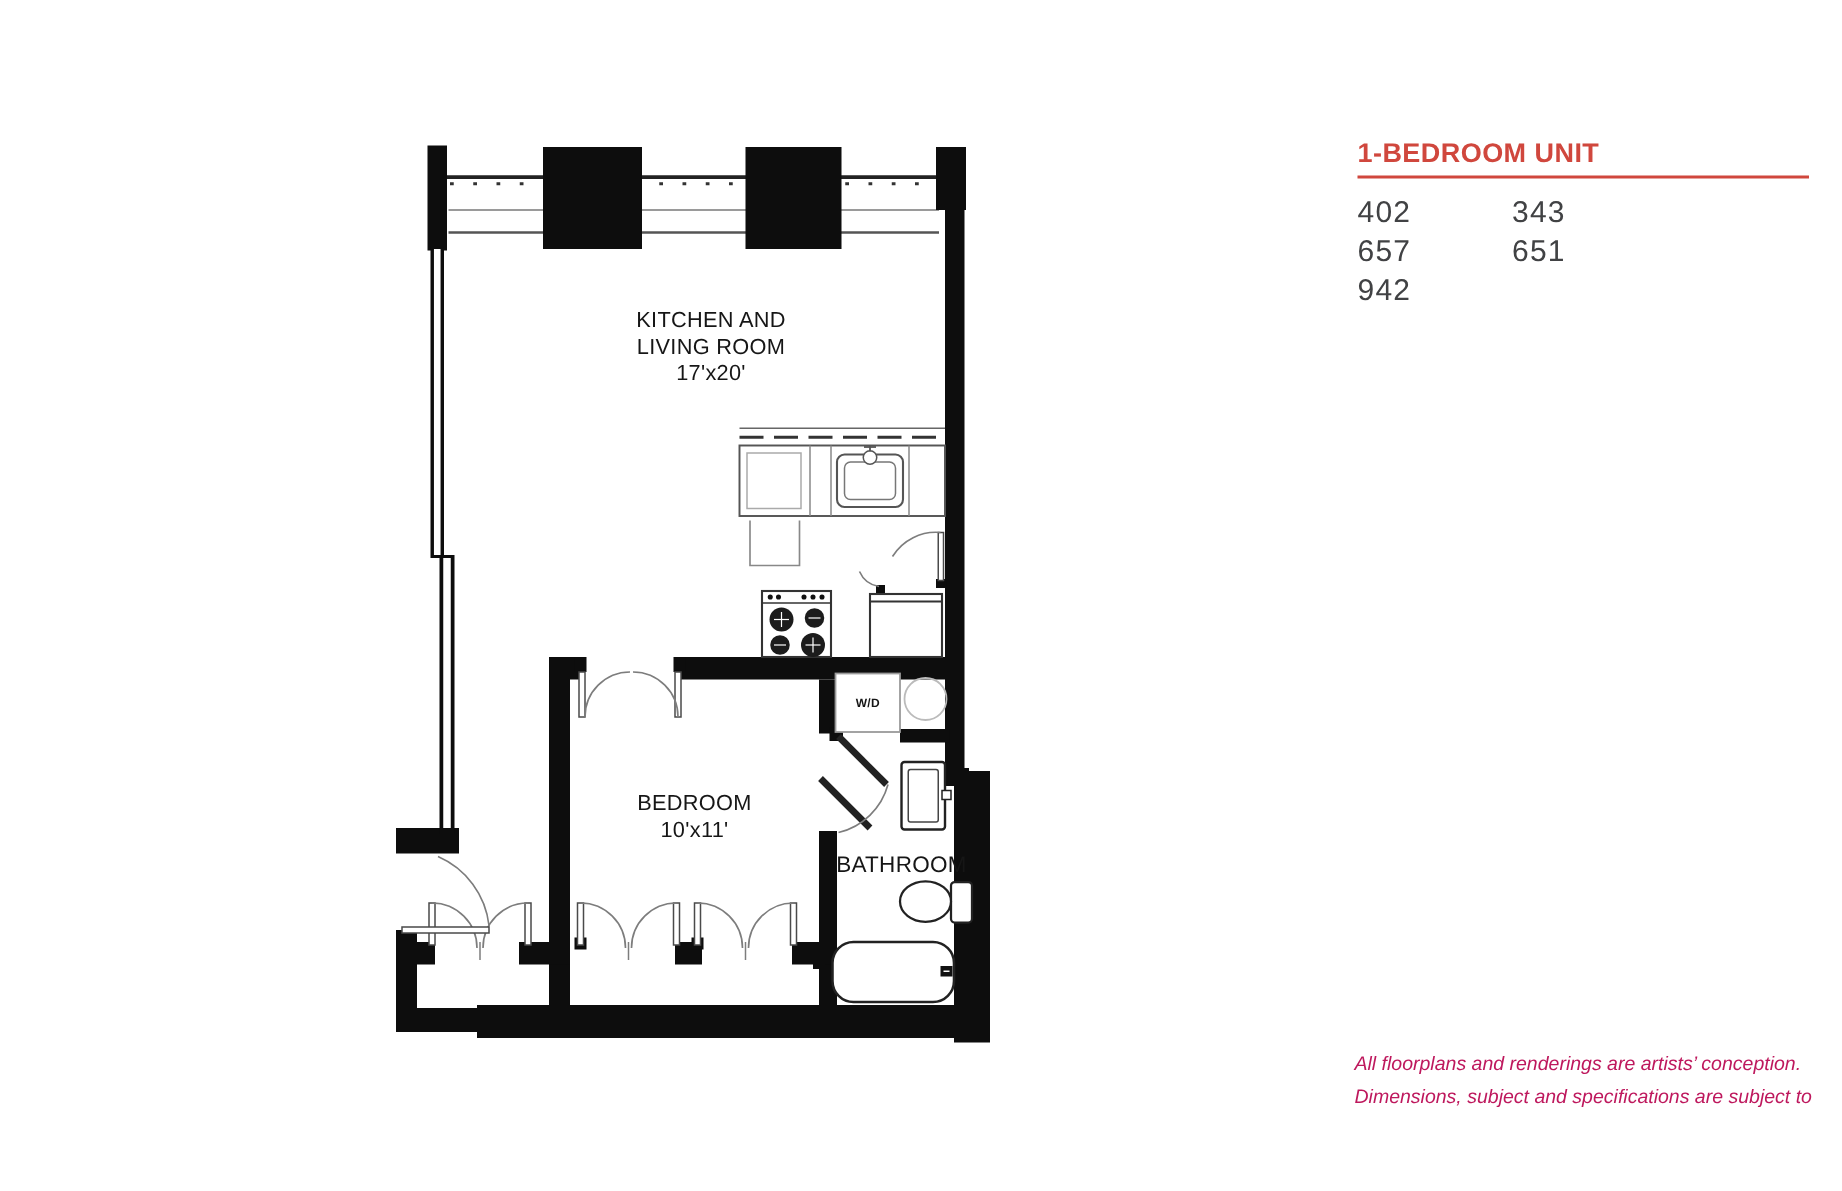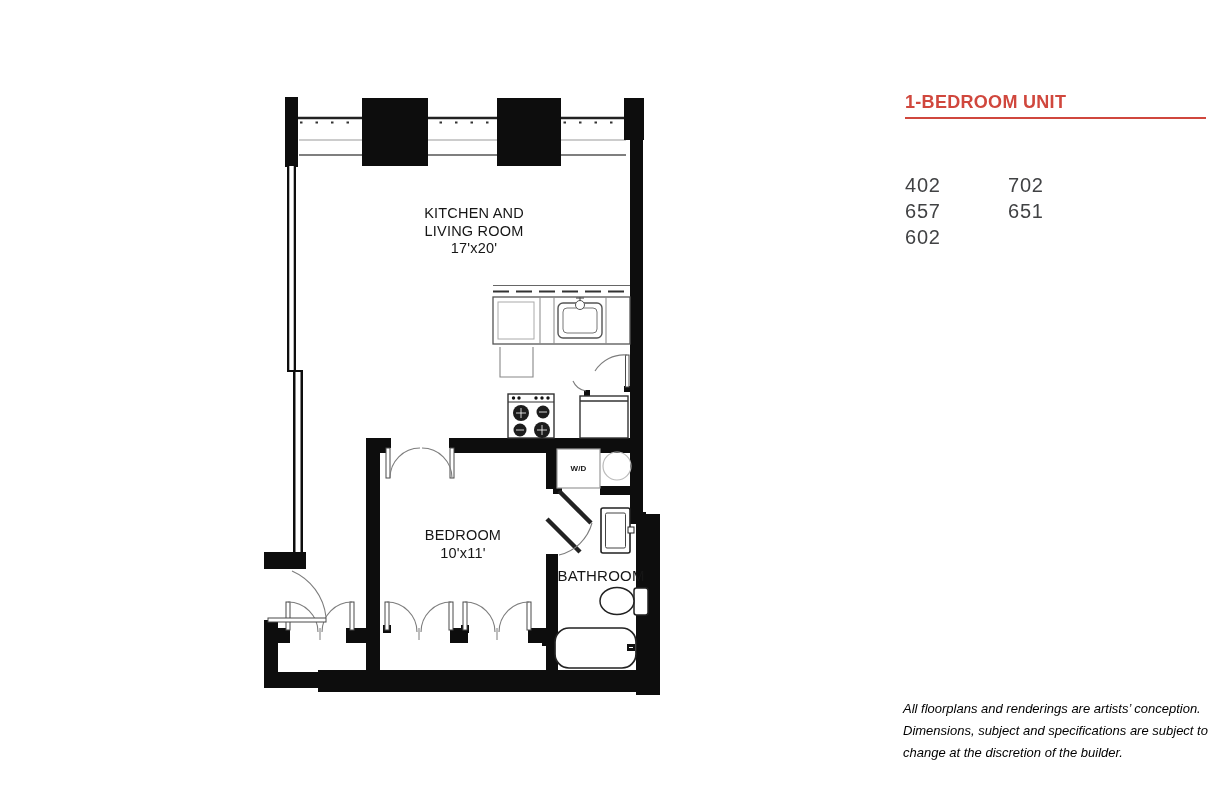--- a/index.html
+++ b/index.html
@@ -11,54 +11,53 @@
   .panel-title{
     position:absolute; left:905px; top:92px;
     font-size:18px; font-weight:bold; letter-spacing:.3px;
     color:var(--accent); white-space:nowrap;text-align:right;
   }
   .panel-rule{
     position:absolute; left:905px; top:117px; width:301px; height:2px;
     background:var(--accent);
   }
   .unit-number{
-    position:absolute; font-size:20px; letter-spacing:.8px; color:#414244;margin-top:43px;
+    position:absolute; font-size:20px; letter-spacing:.8px; color:#414244;
   }
   .u-r1{top:131px}.u-r2{top:157px}.u-r3{top:183px}
   .u-c1{left:905px}.u-c2{left:1008px}
   .disclaimer{
     position:absolute; left:903px; top:698px; width:320px;
-    font-style:italic; font-size:13px; line-height:22px; color:#000000;
+    font-style:italic; font-size:13px; line-height:22px; color:#be185d;
   }
   .plan-wrap{ position:absolute; left:255px; top:85px; width:415px; height:620px; }
   svg text{ font-family:"Liberation Sans", sans-serif; fill:#161616; }
   .rm-label{ font-size:14.5px; letter-spacing:.2px; }
   .bath-label{ font-size:15px; letter-spacing:.2px; }
   .wd-label{ font-size:8px; font-weight:bold; letter-spacing:.2px; }
   .wall{ fill:#0d0d0d; }
   .leaf{ fill:#ffffff; stroke:#4a4a4a; stroke-width:1; }
   .swing{ fill:none; stroke:#7d7d7d; stroke-width:1.1; }
   .fixline{ fill:none; stroke:#555555; }
 </style>
 </head>
 <body>
 
 <div class="panel-title">1-BEDROOM UNIT</div>
 <div class="panel-rule"></div>
 
 <div class="unit-number u-c1 u-r1">402</div>
 <div class="unit-number u-c1 u-r2">657</div>
-<div class="unit-number u-c1 u-r3">602</div>
-<div class="unit-number u-c2 u-r1">702</div>
+<div class="unit-number u-c1 u-r3">942</div>
+<div class="unit-number u-c2 u-r1">343</div>
 <div class="unit-number u-c2 u-r2">651</div>
 
 <div class="disclaimer">
   <div>All floorplans and renderings are artists’ conception.</div>
   <div>Dimensions, subject and specifications are subject to</div>
-  <div>change at the discretion of the builder.</div>
 </div>
 
 <div class="plan-wrap">
 <svg viewBox="255 85 415 620" width="415" height="620">
 
   <g>
     <line x1="296" y1="118" x2="638" y2="118" stroke="#222" stroke-width="2.5"></line>
     <line x1="300" y1="122.5" x2="626" y2="122.5" stroke="#333" stroke-width="2" stroke-dasharray="2.5,13"></line>
     <line x1="299" y1="140" x2="626" y2="140" stroke="#9a9a9a" stroke-width="1.2"></line>
     <line x1="299" y1="155" x2="626" y2="155" stroke="#555" stroke-width="1.6"></line>

